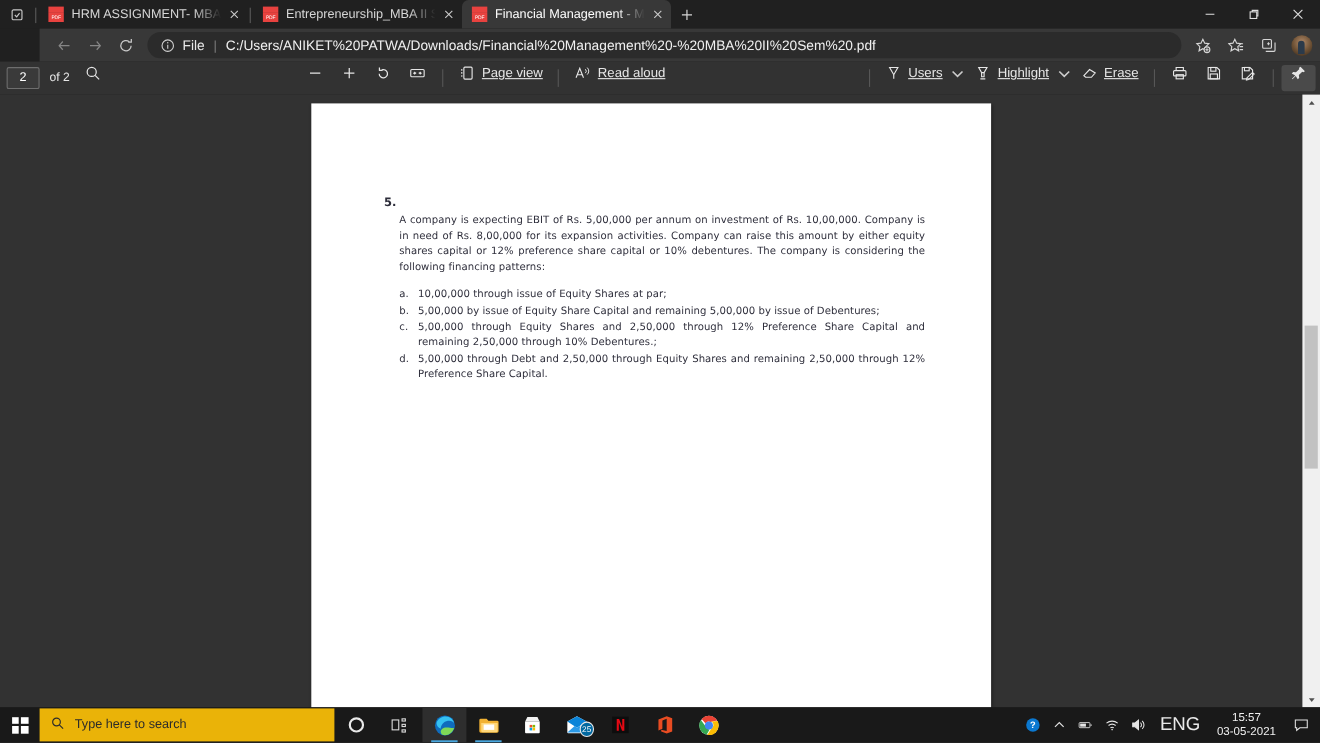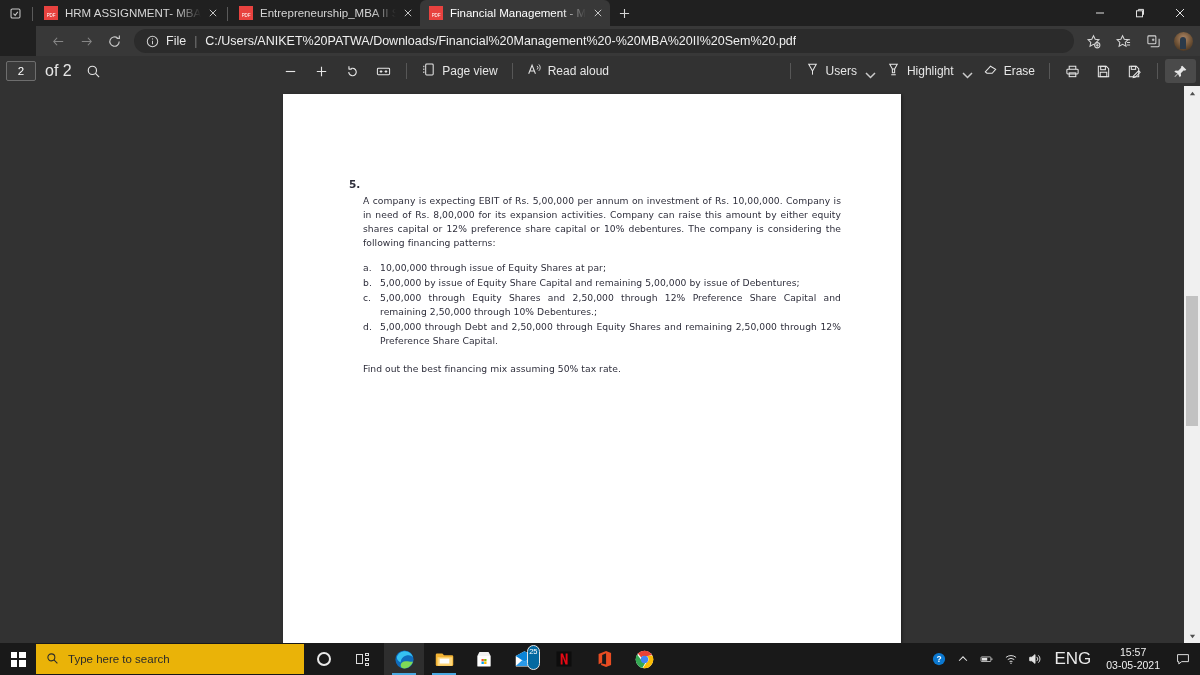--- a/index.html
+++ b/index.html
@@ -115,24 +115,24 @@
     position: absolute; top: 56px; left: 0; width: 1200px; height: 30px;
     background: #323232; display: flex; align-items: center; color: #e6e6e6;
     font-size: 12px;
   }
   .tb-left { display: flex; align-items: center; padding-left: 6px; }
   .pagebox {
     width: 30px; height: 20px; border: 1px solid #6e6e6e; background: #3a3a3a;
     color: #ffffff; font-size: 11.5px; text-align: center; line-height: 18px;
     border-radius: 2px;
   }
-  .of-label { margin-left: 9px; font-size: 16px; color: #e6e6e6; }
+  .of-label { margin-left: 9px; font-size: 11px; color: #e6e6e6; }
   .tb-btn {
-    height: 24px; display: flex; align-items: center; gap: 6px;
-    padding: 0 7px; border-radius: 3px; color: #e6e6e6; white-space: nowrap;
+    height: 24px; display: flex; gap: 6px;
+    padding: 0 7px; border-radius: 3px; color: #e6e6e6; white-space: nowrap; text-decoration: underline;
   }
   .tb-btn svg { width: 15px; height: 15px; flex: 0 0 15px; }
   .tb-btn.icononly { padding: 0 8px; }
   .tb-sep { width: 1px; height: 16px; background: #575757; margin: 0 7px; }
   .tb-center { display: flex; align-items: center; margin: 0 auto; }
   .tb-right { display: flex; align-items: center; padding-right: 4px; }
   .caret { width: 9px; height: 9px; opacity: .85; }
   .pin-btn { background: #4a4a4a; }
 
   
@@ -215,21 +215,21 @@
   .tb-ico.active::after, .tb-ico.underline::after {
     content: ""; position: absolute; left: 8px; right: 8px; bottom: 0;
     height: 2.5px; background: #4aa8e0;
   }
   .cortana-ring {
     width: 14px; height: 14px; border: 2px solid #e8e8e8; border-radius: 50%;
   }
   .taskview { width: 16px; height: 13px; position: relative; }
   .taskview i { position: absolute; border: 1.4px solid #dcdcdc; }
   .badge {
-    position: absolute; right: 4px; bottom: 5px; min-width: 13px; height: 25px;
+    position: absolute; right: 4px; bottom: 5px; min-width: 13px; height: 14px;
     border-radius: 7px; background: #0369a1; border: 1.2px solid #e6e6e6;
     color: #ffffff; font-size: 7.5px; line-height: 11px; text-align: center;
     padding: 0 1.5px;
   }
   .tray { margin-left: auto; display: flex; align-items: center; padding-right: 2px; }
   .tray-ico {
     height: 32px; display: flex; align-items: center; justify-content: center;
     color: #e4e4e4; padding: 0 5px;
   }
   .tray-ico svg { width: 14px; height: 14px; }
@@ -528,21 +528,20 @@
           <div class="q-item">
             <span class="q-marker">c.</span>
             <span class="q-text">5,00,000 through Equity Shares and 2,50,000 through 12% Preference Share Capital and remaining 2,50,000 through 10% Debentures.;</span>
           </div>
           <div class="q-item">
             <span class="q-marker">d.</span>
             <span class="q-text">5,00,000 through Debt and 2,50,000 through Equity Shares and remaining 2,50,000 through 12% Preference Share Capital.</span>
           </div>
         </div>
 
-        <div class="q-footer">Find out the best financing mix assuming 50% tax rate.</div>
       </div>
     </div>
 
     <div class="scrollbar">
       <div class="sb-arrow up">
         <svg viewBox="0 0 8 8" fill="currentColor">
             <path d="M4 2 L7 6 L1 6 Z"></path>
           </svg>
       </div>
       <div class="sb-thumb"></div>

